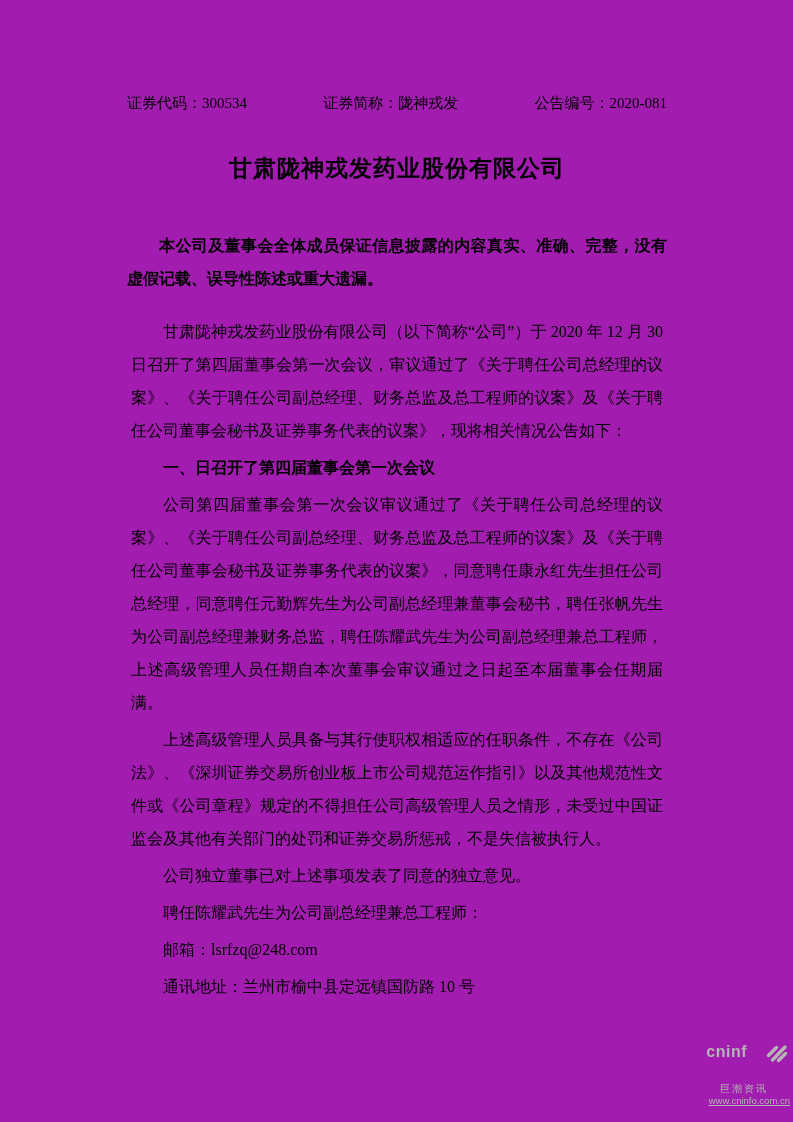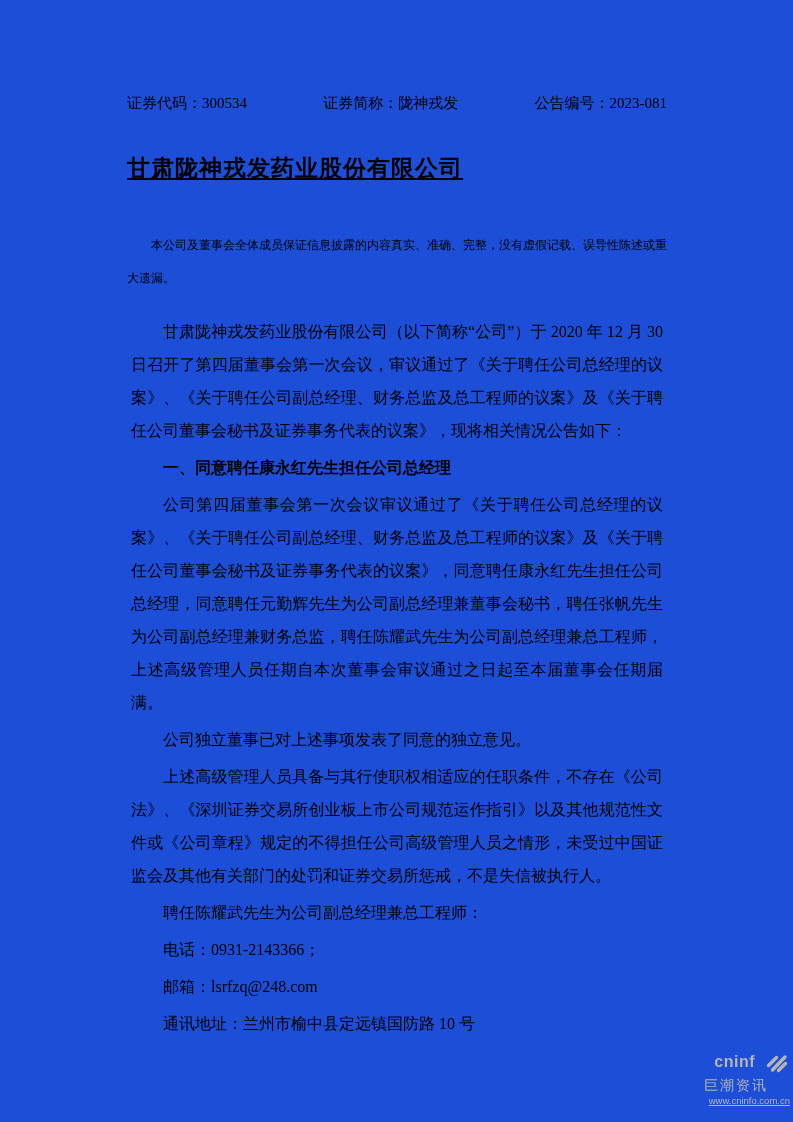--- a/index.html
+++ b/index.html
@@ -1,20 +1,20 @@
 <!DOCTYPE html>
 <html lang="zh"><head>
 <meta charset="utf-8">
 <style>
   html, body { margin: 0; padding: 0; background: #ffffff; }
   .page {
     position: relative;
     width: 793px;
     height: 1122px;
-    background: #1d4ed8;
+    background: #a21caf;
     color: #000000;
     font-family: "Liberation Serif", "DejaVu Serif", serif;
     overflow: hidden;
     margin: 0 auto;
   }
   .content {
     position: absolute;
     left: 127px;
     right: 126px;
     top: 0;
@@ -23,31 +23,31 @@
     display: flex;
     justify-content: space-between;
     align-items: baseline;
     margin-top: 93px;
     font-size: 15px;
     line-height: 20px;
     white-space: nowrap;
   }
   .title-block {
     margin-top: 33px;
+    text-align: center;
     font-weight: bold;
     font-size: 23px;
     line-height: 46px;
     letter-spacing: 1px;
-    text-decoration: underline;
   }
   .title-line { margin: 0; font-size: 23px; }
   .notice {
     margin: 37px 0 0 0;
-    font-weight: normal;
-    font-size: 12px;
+    font-weight: bold;
+    font-size: 16px;
     line-height: 33px;
     text-indent: 2em;
     text-align: justify;
   }
   .body-block { margin-top: 20px; }
   .body-block p {
     margin: 4px;
     font-size: 16px;
     line-height: 33px;
     text-indent: 2em;
@@ -63,66 +63,65 @@
     text-align: right;
     color: #b5b5b5;
     font-family: "Liberation Sans", "DejaVu Sans", sans-serif;
     line-height: 1.1;
     user-select: none;
   }
   .brand-row {
     display: flex;
     align-items: center;
     justify-content: flex-end;
-    gap: 9px;
+    gap: 17px;
   }
   .brand-text {
     font-weight: bold;
     font-size: 16px;
     letter-spacing: 0.5px;
   }
   .brand-cn {
-    font-size: 14px;
+    font-size: 10px;
     letter-spacing: 2px;
-    margin-top: 3px;
+    margin-top: 18px;
     margin-right: 22px;
   }
   .brand-url {
     font-size: 9.5px;
     margin-top: 2px;
     text-decoration: underline;
   }
   .swirl-svg { display: block; }
 </style>
 </head>
 <body>
 
 <div class="page">
   <div class="content">
 
     <div class="header-row">
       <span>证券代码：300534</span>
       <span>证券简称：陇神戎发</span>
-      <span>公告编号：2023-081</span>
+      <span>公告编号：2020-081</span>
     </div>
 
     <div class="title-block">
       <p class="title-line">甘肃陇神戎发药业股份有限公司</p>
     </div>
 
     <p class="notice">本公司及董事会全体成员保证信息披露的内容真实、准确、完整，没有虚假记载、误导性陈述或重大遗漏。</p>
 
     <div class="body-block">
       <p>甘肃陇神戎发药业股份有限公司（以下简称“公司”）于 2020 年 12 月 30 日召开了第四届董事会第一次会议，审议通过了《关于聘任公司总经理的议案》、《关于聘任公司副总经理、财务总监及总工程师的议案》及《关于聘任公司董事会秘书及证券事务代表的议案》，现将相关情况公告如下：</p>
-      <p class="section-heading">一、同意聘任康永红先生担任公司总经理</p>
+      <p class="section-heading">一、日召开了第四届董事会第一次会议</p>
       <p>公司第四届董事会第一次会议审议通过了《关于聘任公司总经理的议案》、《关于聘任公司副总经理、财务总监及总工程师的议案》及《关于聘任公司董事会秘书及证券事务代表的议案》，同意聘任康永红先生担任公司总经理，同意聘任元勤辉先生为公司副总经理兼董事会秘书，聘任张帆先生为公司副总经理兼财务总监，聘任陈耀武先生为公司副总经理兼总工程师，上述高级管理人员任期自本次董事会审议通过之日起至本届董事会任期届满。</p>
+      <p>上述高级管理人员具备与其行使职权相适应的任职条件，不存在《公司法》、《深圳证券交易所创业板上市公司规范运作指引》以及其他规范性文件或《公司章程》规定的不得担任公司高级管理人员之情形，未受过中国证监会及其他有关部门的处罚和证券交易所惩戒，不是失信被执行人。</p>
       <p>公司独立董事已对上述事项发表了同意的独立意见。</p>
-      <p>上述高级管理人员具备与其行使职权相适应的任职条件，不存在《公司法》、《深圳证券交易所创业板上市公司规范运作指引》以及其他规范性文件或《公司章程》规定的不得担任公司高级管理人员之情形，未受过中国证监会及其他有关部门的处罚和证券交易所惩戒，不是失信被执行人。</p>
       <p>聘任陈耀武先生为公司副总经理兼总工程师：</p>
-      <p>电话：0931-2143366；</p>
       <p>邮箱：lsrfzq@248.com</p>
       <p>通讯地址：兰州市榆中县定远镇国防路 10 号</p>
     </div>
 
   </div>
 
   <div class="footer-logo">
     <div class="brand-row">
       <span class="brand-text">cninf</span>
       <span>

